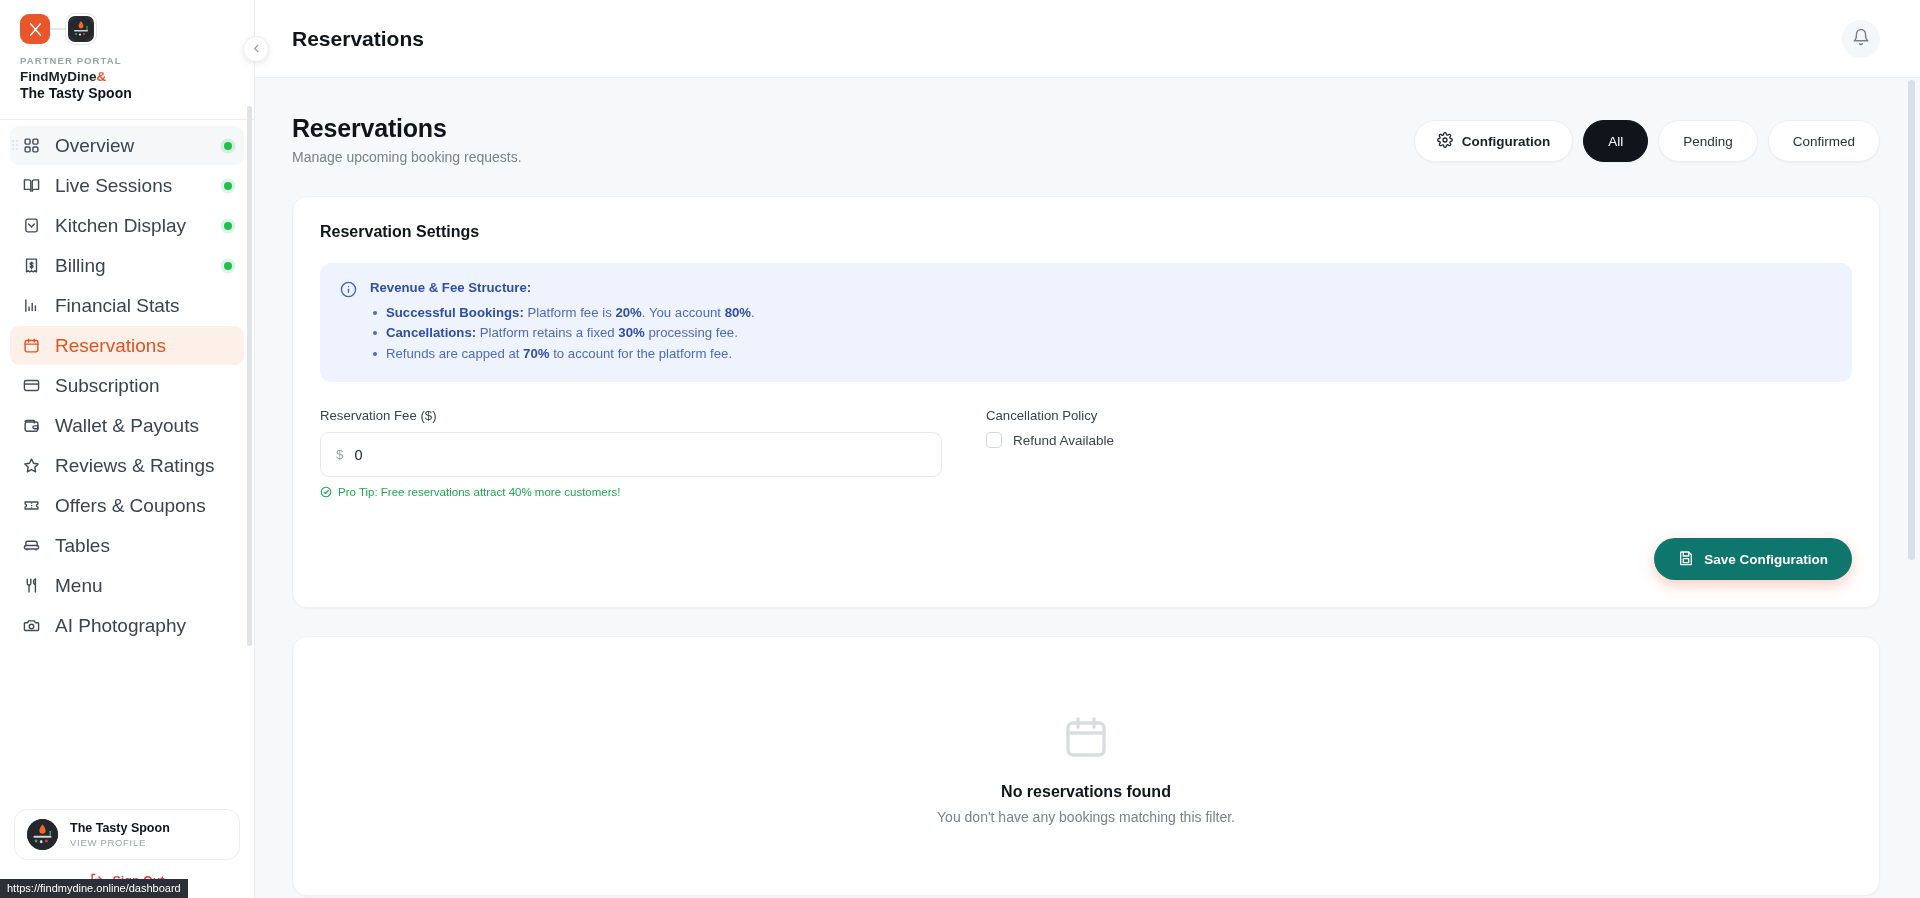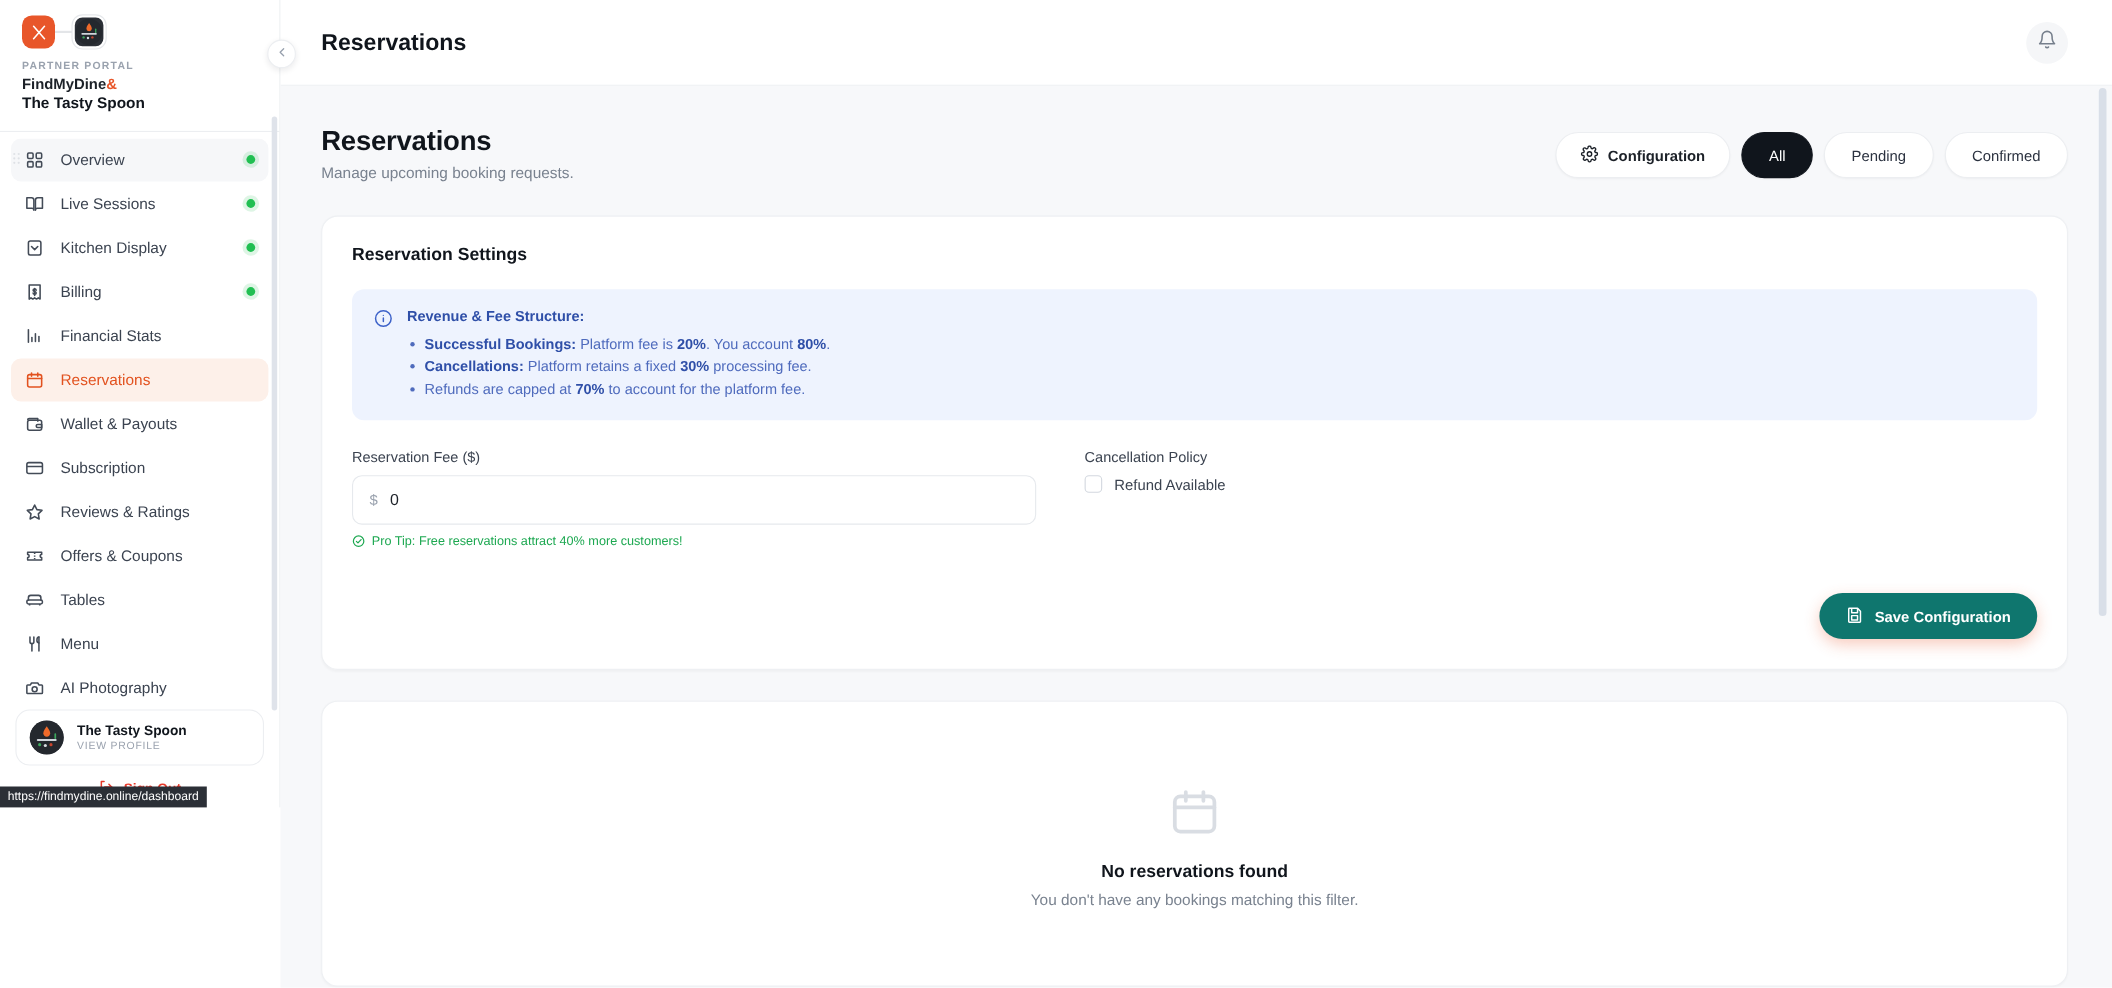--- a/index.html
+++ b/index.html
@@ -6,21 +6,21 @@
   html, body {
     width: 1920px; height: 898px;
     font-family: "Liberation Sans", sans-serif;
     background: #ffffff;
     overflow: hidden;
   }
   body { display: flex; position: relative; }
 
   
   .sidebar {
-    width: 255px; height: 734px;
+    width: 255px; height: 898px;
     background: #ffffff;
     border-right: 1px solid #eceef1;
     display: flex; flex-direction: column;
     position: relative; flex: 0 0 255px;
   }
   .brand { padding: 14px 20px 6px 20px; }
   .brand-logos { display: flex; align-items: center; gap: 0; }
   .logo-orange {
     width: 30px; height: 30px; border-radius: 9px;
     background: #e8562a;
@@ -48,21 +48,21 @@
   .nav {
     flex: 1 1 auto; overflow: hidden; position: relative;
     padding: 0 10px;
   }
   .nav-item {
     display: flex; align-items: center; gap: 14px;
     height: 39px; padding: 0 12px; margin-bottom: 1px;
     border-radius: 9px; cursor: pointer; position: relative;
   }
   .nav-item .nv-icon { width: 19px; height: 19px; flex: 0 0 19px; color: #434b57; display:flex; align-items:center; justify-content:center;}
-  .nav-item .nv-label { font-size: 14px; color: #3b4350; white-space: nowrap; text-align: center; }
+  .nav-item .nv-label { font-size: 19px; color: #3b4350; white-space: nowrap; text-align: center; }
   .nav-item.hovered { background: #f6f7f9; }
   .nav-item.active { background: #fdf0e9; }
   .nav-item.active .nv-label { color: #e2521f; }
   .nav-item.active .nv-icon { color: #e2521f; }
   .nv-dot {
     margin-left: auto; width: 8px; height: 8px; border-radius: 50%;
     background: #21bf52; box-shadow: 0 0 0 3.5px rgba(33,191,82,0.15);
   }
   .nv-grip {
     position: absolute; left: 2px; top: 50%; transform: translateY(-50%);
@@ -341,36 +341,36 @@
             <path d="M8 3v4"></path>
             <path d="M16 3v4"></path>
           </svg>
       </span>
       <span class="nv-label">Reservations</span>
     </div>
 
     <div class="nav-item">
       <span class="nv-icon">
         <svg width="17" height="17" viewBox="0 0 24 24" fill="none" stroke="currentColor" stroke-width="2" stroke-linejoin="round">
+            <rect x="2" y="5" width="20" height="14" rx="2.5"></rect>
+            <path d="M2 10h20"></path>
+          </svg>
+      </span>
+      <span class="nv-label">Subscription</span>
+    </div>
+
+    <div class="nav-item">
+      <span class="nv-icon">
+        <svg width="17" height="17" viewBox="0 0 24 24" fill="none" stroke="currentColor" stroke-width="2" stroke-linejoin="round">
             <path d="M3 7a2 2 0 0 1 2-2h11v4"></path>
             <rect x="3" y="7" width="18" height="13" rx="2.5"></rect>
             <path d="M16 12.5h5v4h-5a2 2 0 0 1 0-4z"></path>
           </svg>
       </span>
       <span class="nv-label">Wallet &amp; Payouts</span>
-    </div>
-
-    <div class="nav-item">
-      <span class="nv-icon">
-        <svg width="17" height="17" viewBox="0 0 24 24" fill="none" stroke="currentColor" stroke-width="2" stroke-linejoin="round">
-            <rect x="2" y="5" width="20" height="14" rx="2.5"></rect>
-            <path d="M2 10h20"></path>
-          </svg>
-      </span>
-      <span class="nv-label">Subscription</span>
     </div>
 
     <div class="nav-item">
       <span class="nv-icon">
         <svg width="17" height="17" viewBox="0 0 24 24" fill="none" stroke="currentColor" stroke-width="2" stroke-linejoin="round">
             <path d="M12 3l2.9 5.9 6.5.9-4.7 4.6 1.1 6.5L12 17.8 6.2 20.9l1.1-6.5L2.6 9.8l6.5-.9z"></path>
           </svg>
       </span>
       <span class="nv-label">Reviews &amp; Ratings</span>
     </div>

